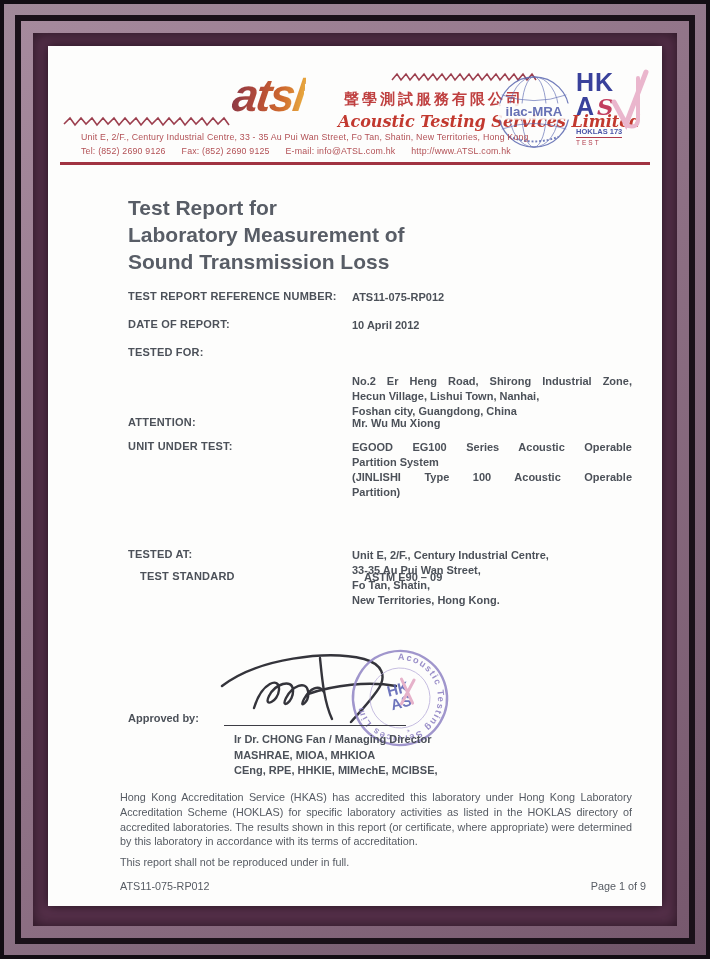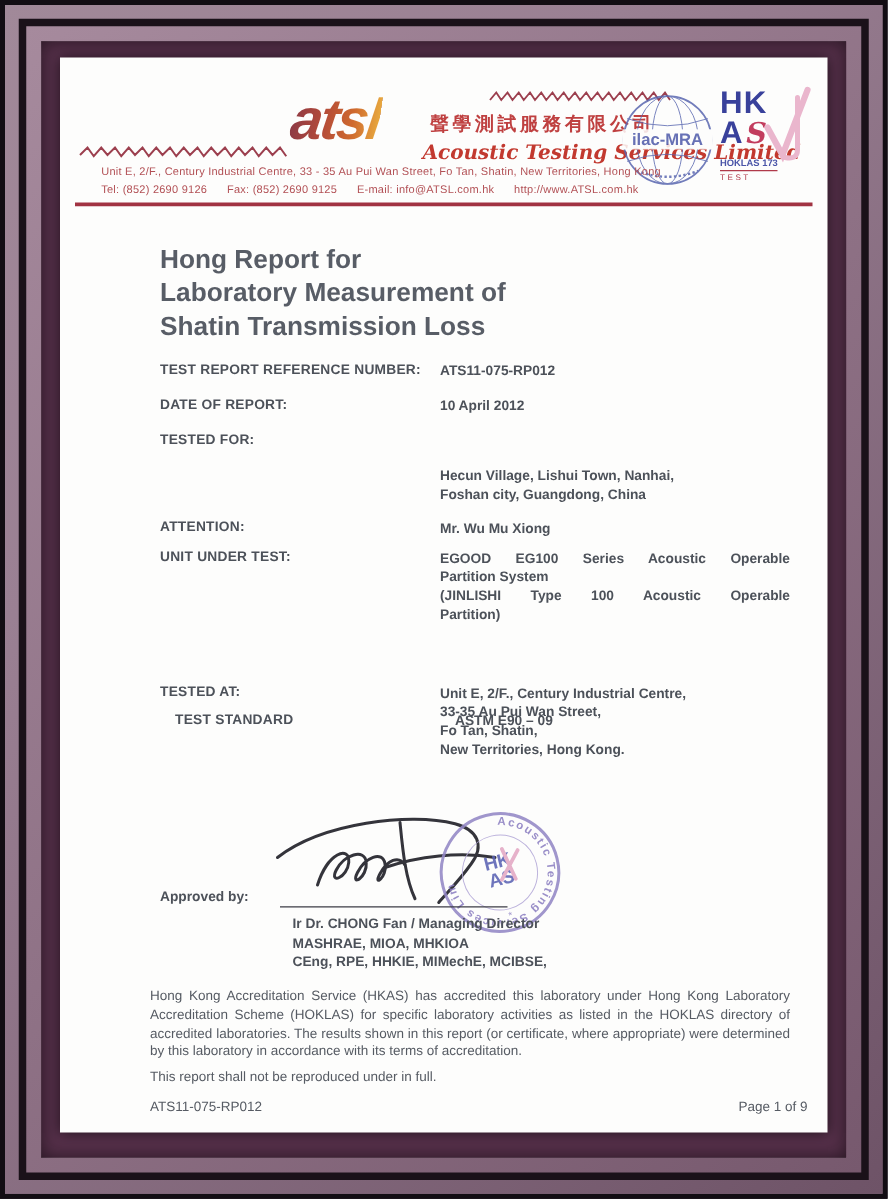--- a/index.html
+++ b/index.html
@@ -87,41 +87,42 @@
       <div class="hoklas">HOKLAS 173</div>
       <div class="test">TEST</div>
     </div>
 
     <div class="abs addr" style="left:16px;top:86px;">Unit E, 2/F., Century Industrial Centre, 33 - 35 Au Pui Wan Street, Fo Tan, Shatin, New Territories, Hong Kong</div>
     <div class="abs addr" style="left:16px;top:100px;">Tel: (852) 2690 9126      Fax: (852) 2690 9125      E-mail: info@ATSL.com.hk      http://www.ATSL.com.hk</div>
 
     <div class="abs rule" style="left:12px;top:116px;width:590px;"></div>
 
     <div class="abs title" style="left:80px;top:148px;">
-      <div>Hong Report for</div>
+      <div>Test Report for</div>
       <div>Laboratory Measurement of</div>
-      <div>Shatin Transmission Loss</div>
+      <div>Sound Transmission Loss</div>
     </div>
 
     <div class="abs row" style="left:80px;top:244px;width:504px;height:16px;">
       <div class="lbl">TEST REPORT REFERENCE NUMBER:</div>
       <div class="val">ATS11-075-RP012</div>
     </div>
 
     <div class="abs row" style="left:80px;top:272px;width:504px;height:16px;">
       <div class="lbl">DATE OF REPORT:</div>
       <div class="val">10 April 2012</div>
     </div>
 
     <div class="abs row" style="left:80px;top:300px;width:504px;height:16px;">
       <div class="lbl">TESTED FOR:</div>
     </div>
 
     <div class="abs row" style="left:80px;top:328px;width:504px;height:48px;">
       <div class="val">
+        <div class="jl">No.2 Er Heng Road, Shirong Industrial Zone,</div>
         <div>Hecun Village, Lishui Town, Nanhai,</div>
         <div>Foshan city, Guangdong, China</div>
       </div>
     </div>
 
     <div class="abs row" style="left:80px;top:370px;width:504px;height:16px;">
       <div class="lbl">ATTENTION:</div>
       <div class="val">Mr. Wu Mu Xiong</div>
     </div>
 

